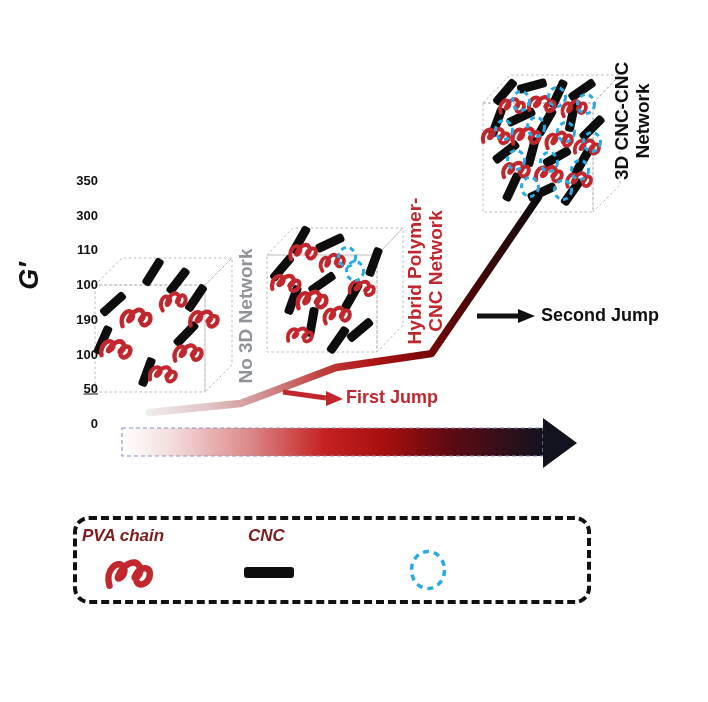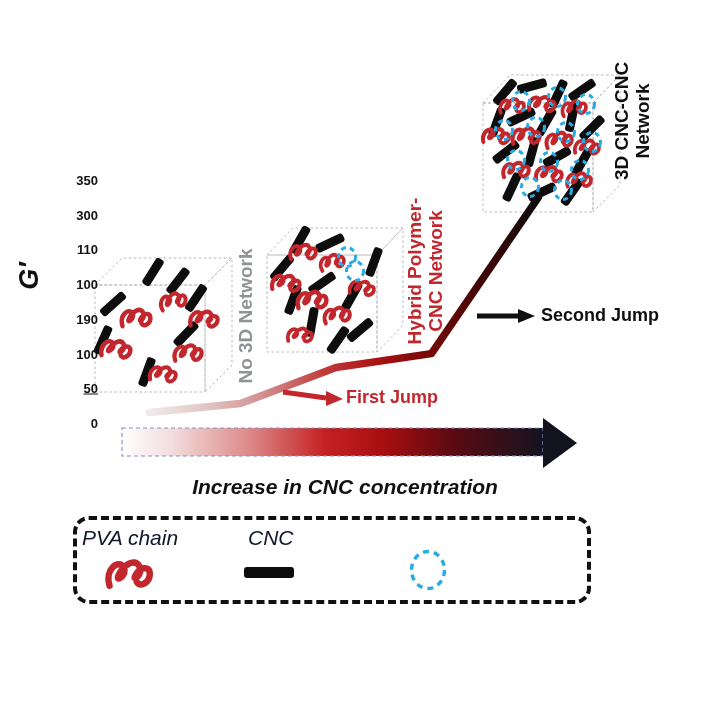--- a/index.html
+++ b/index.html
@@ -16,22 +16,22 @@
   .stage.no3d{color:#8f9296;}
   .stage.hybrid{color:#c1272d;}
   .stage.cnc3d{color:#101010;}
   .jump{font-weight:bold;font-size:18px;}
   .jump.first{color:#c1272d;}
   .jump.second{color:#101010;}
   .caption{position:absolute;transform:translate(-50%,-50%);
            font-style:italic;font-weight:bold;font-size:21px;color:#111;white-space:nowrap;}
   .legend{position:absolute;left:73px;top:516px;width:518px;height:88px;
           border:4px dashed #111;border-radius:16px;box-sizing:border-box;background:#fff;}
-  .legend-label{position:absolute;top:6px;font-style:italic;font-weight:normal;
-                font-size:21px;color:#0f172a;white-space:nowrap;}
+  .legend-label{position:absolute;top:6px;font-style:italic;font-weight:bold;
+                font-size:17px;color:#7f1d1d;white-space:nowrap;}
   .legend svg{position:absolute;}
 </style>
 </head>
 <body>
 
 <div class="fig">
 
   <svg class="canvas" width="708" height="702" viewBox="0 0 708 702">
     <defs>
       <path id="pva" d="M-15 9 C-19 -3 -8 -12 -4 -5 C-1 1 -11 7 -8 1 C-5 -6 4 -13 8 -6 C11 1 2 6 5 1 C8 -5 16 -7 16 0 C16 6 9 11 6 6" fill="none" stroke="#c1272d" stroke-width="5" stroke-linecap="round"></path>
@@ -190,21 +190,20 @@
     <div>CNC Network</div>
   </div>
   <div class="rot stage cnc3d" style="left:633px;top:121px;">
     <div>3D CNC-CNC</div>
     <div>Network</div>
   </div>
 
   <div class="txt jump first" style="left:346px;top:387px;">First Jump</div>
   <div class="txt jump second" style="left:541px;top:305px;">Second Jump</div>
 
-  <div class="caption" style="left:345px;top:487px;">Increase in CNC concentration</div>
 
   <div class="legend">
     <div class="legend-label" style="left:5px;">PVA chain</div>
     <svg width="76" height="50" style="left:14px;top:28px;">
       <path d="M-15 9 C-19 -3 -8 -12 -4 -5 C-1 1 -11 7 -8 1 C-5 -6 4 -13 8 -6 C11 1 2 6 5 1 C8 -5 16 -7 16 0 C16 6 9 11 6 6" transform="translate(38 26) scale(1.3)" fill="none" stroke="#c1272d" stroke-width="5" stroke-linecap="round"></path>
     </svg>
     <div class="legend-label" style="left:171px;">CNC</div>
     <svg width="60" height="16" style="left:163px;top:44px;">
       <rect x="4" y="3" width="50" height="11" rx="3" fill="#0d0d0d"></rect>
     </svg>

